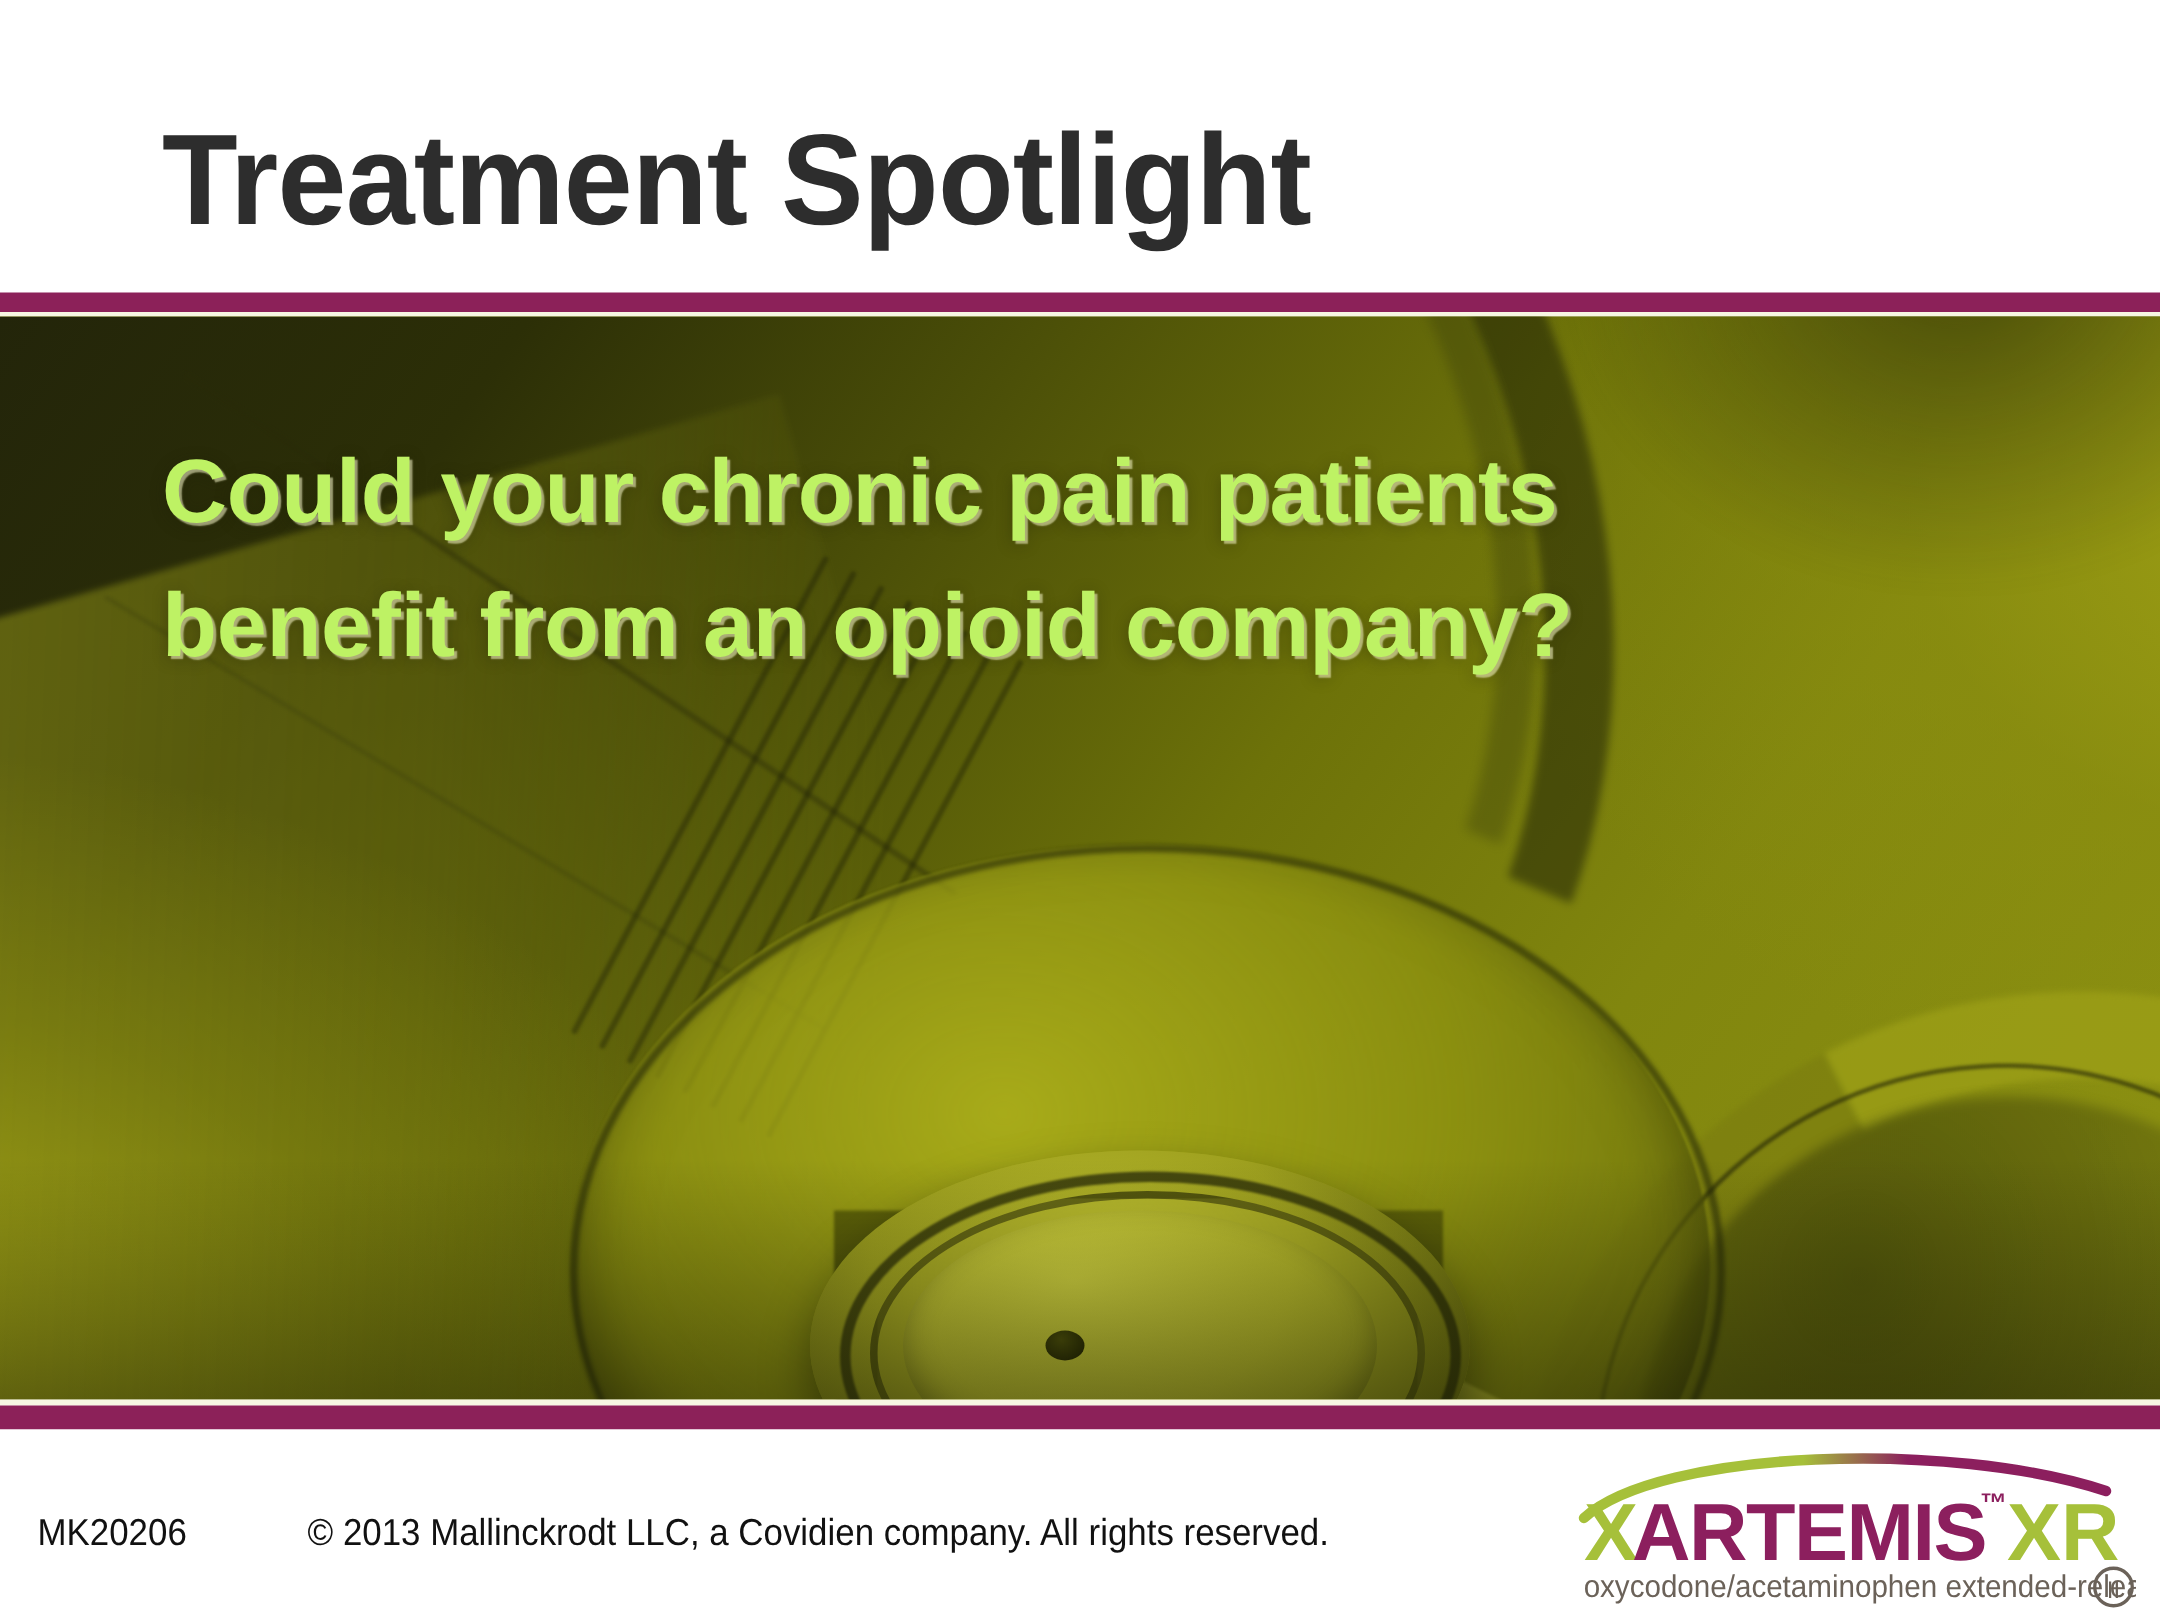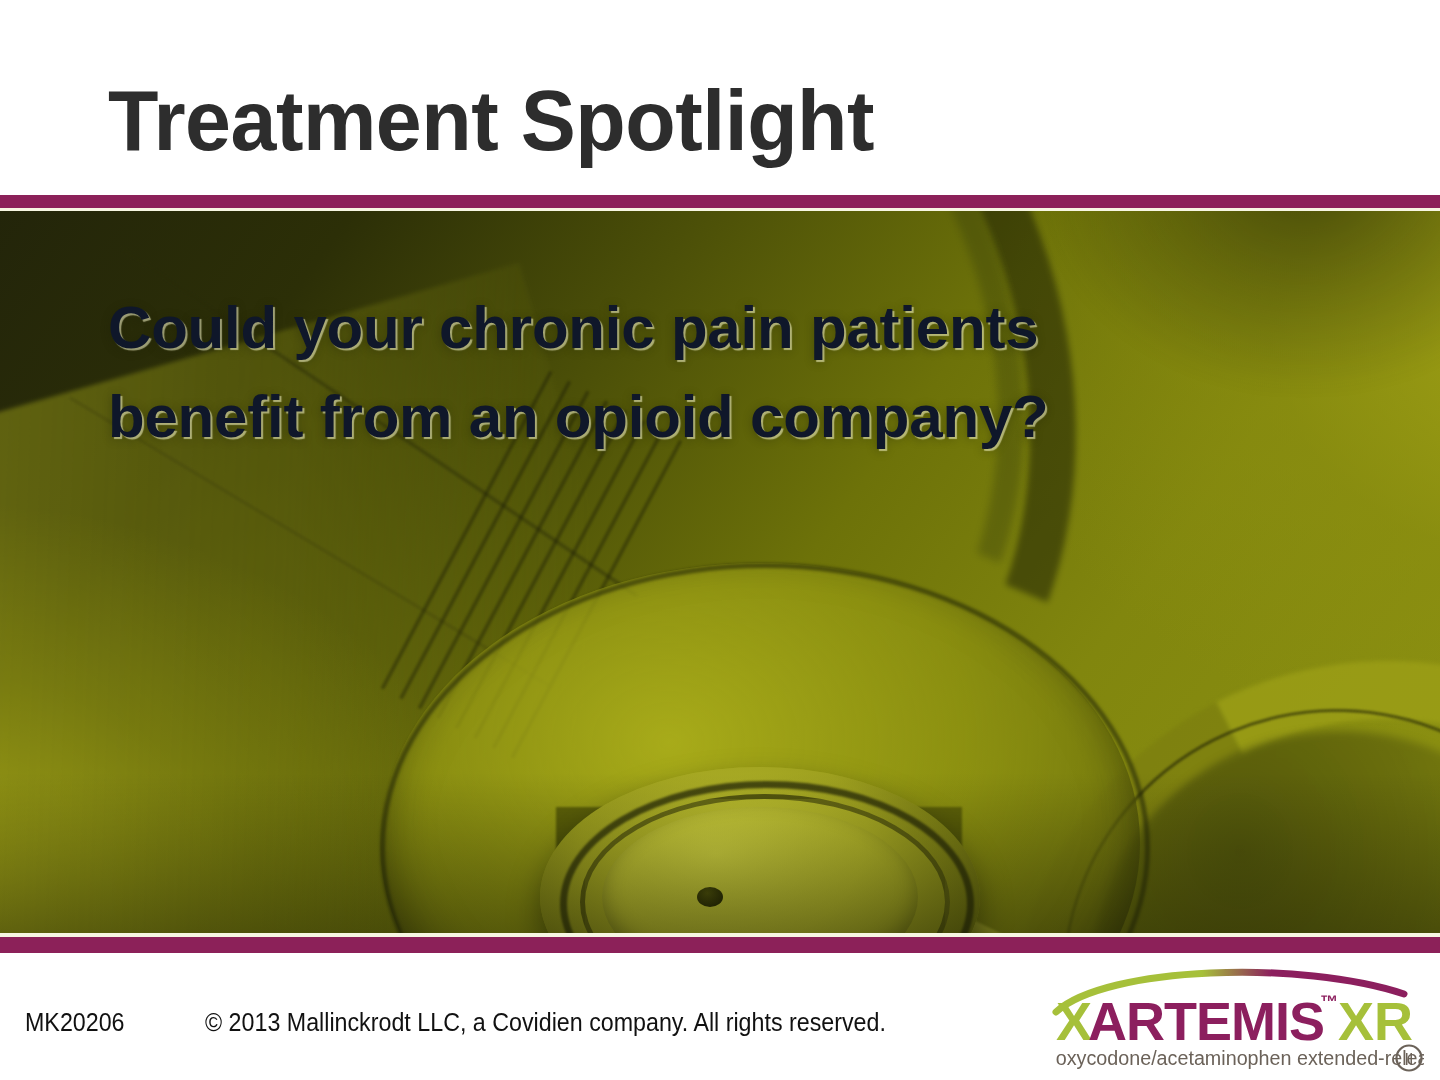--- a/index.html
+++ b/index.html
@@ -336,21 +336,21 @@
   
   .headline {
     position: absolute;
     left: 108px;
     top: 72px;
     width: 1180px;
     font-family: "Liberation Sans", sans-serif;
     font-weight: bold;
     font-size: 60px;
     line-height: 89px;
-    color: #0f172a;
+    color: #bef264;
     text-shadow: 2px 2px 1px rgba(255,255,210,0.55), 0 2px 10px rgba(30,32,6,0.35);
     letter-spacing: -0.2px;
   }
   .headline-line { display: block; white-space: nowrap; }
 
   
   .footer {
     position: absolute;
     left: 0;
     top: 953px;

